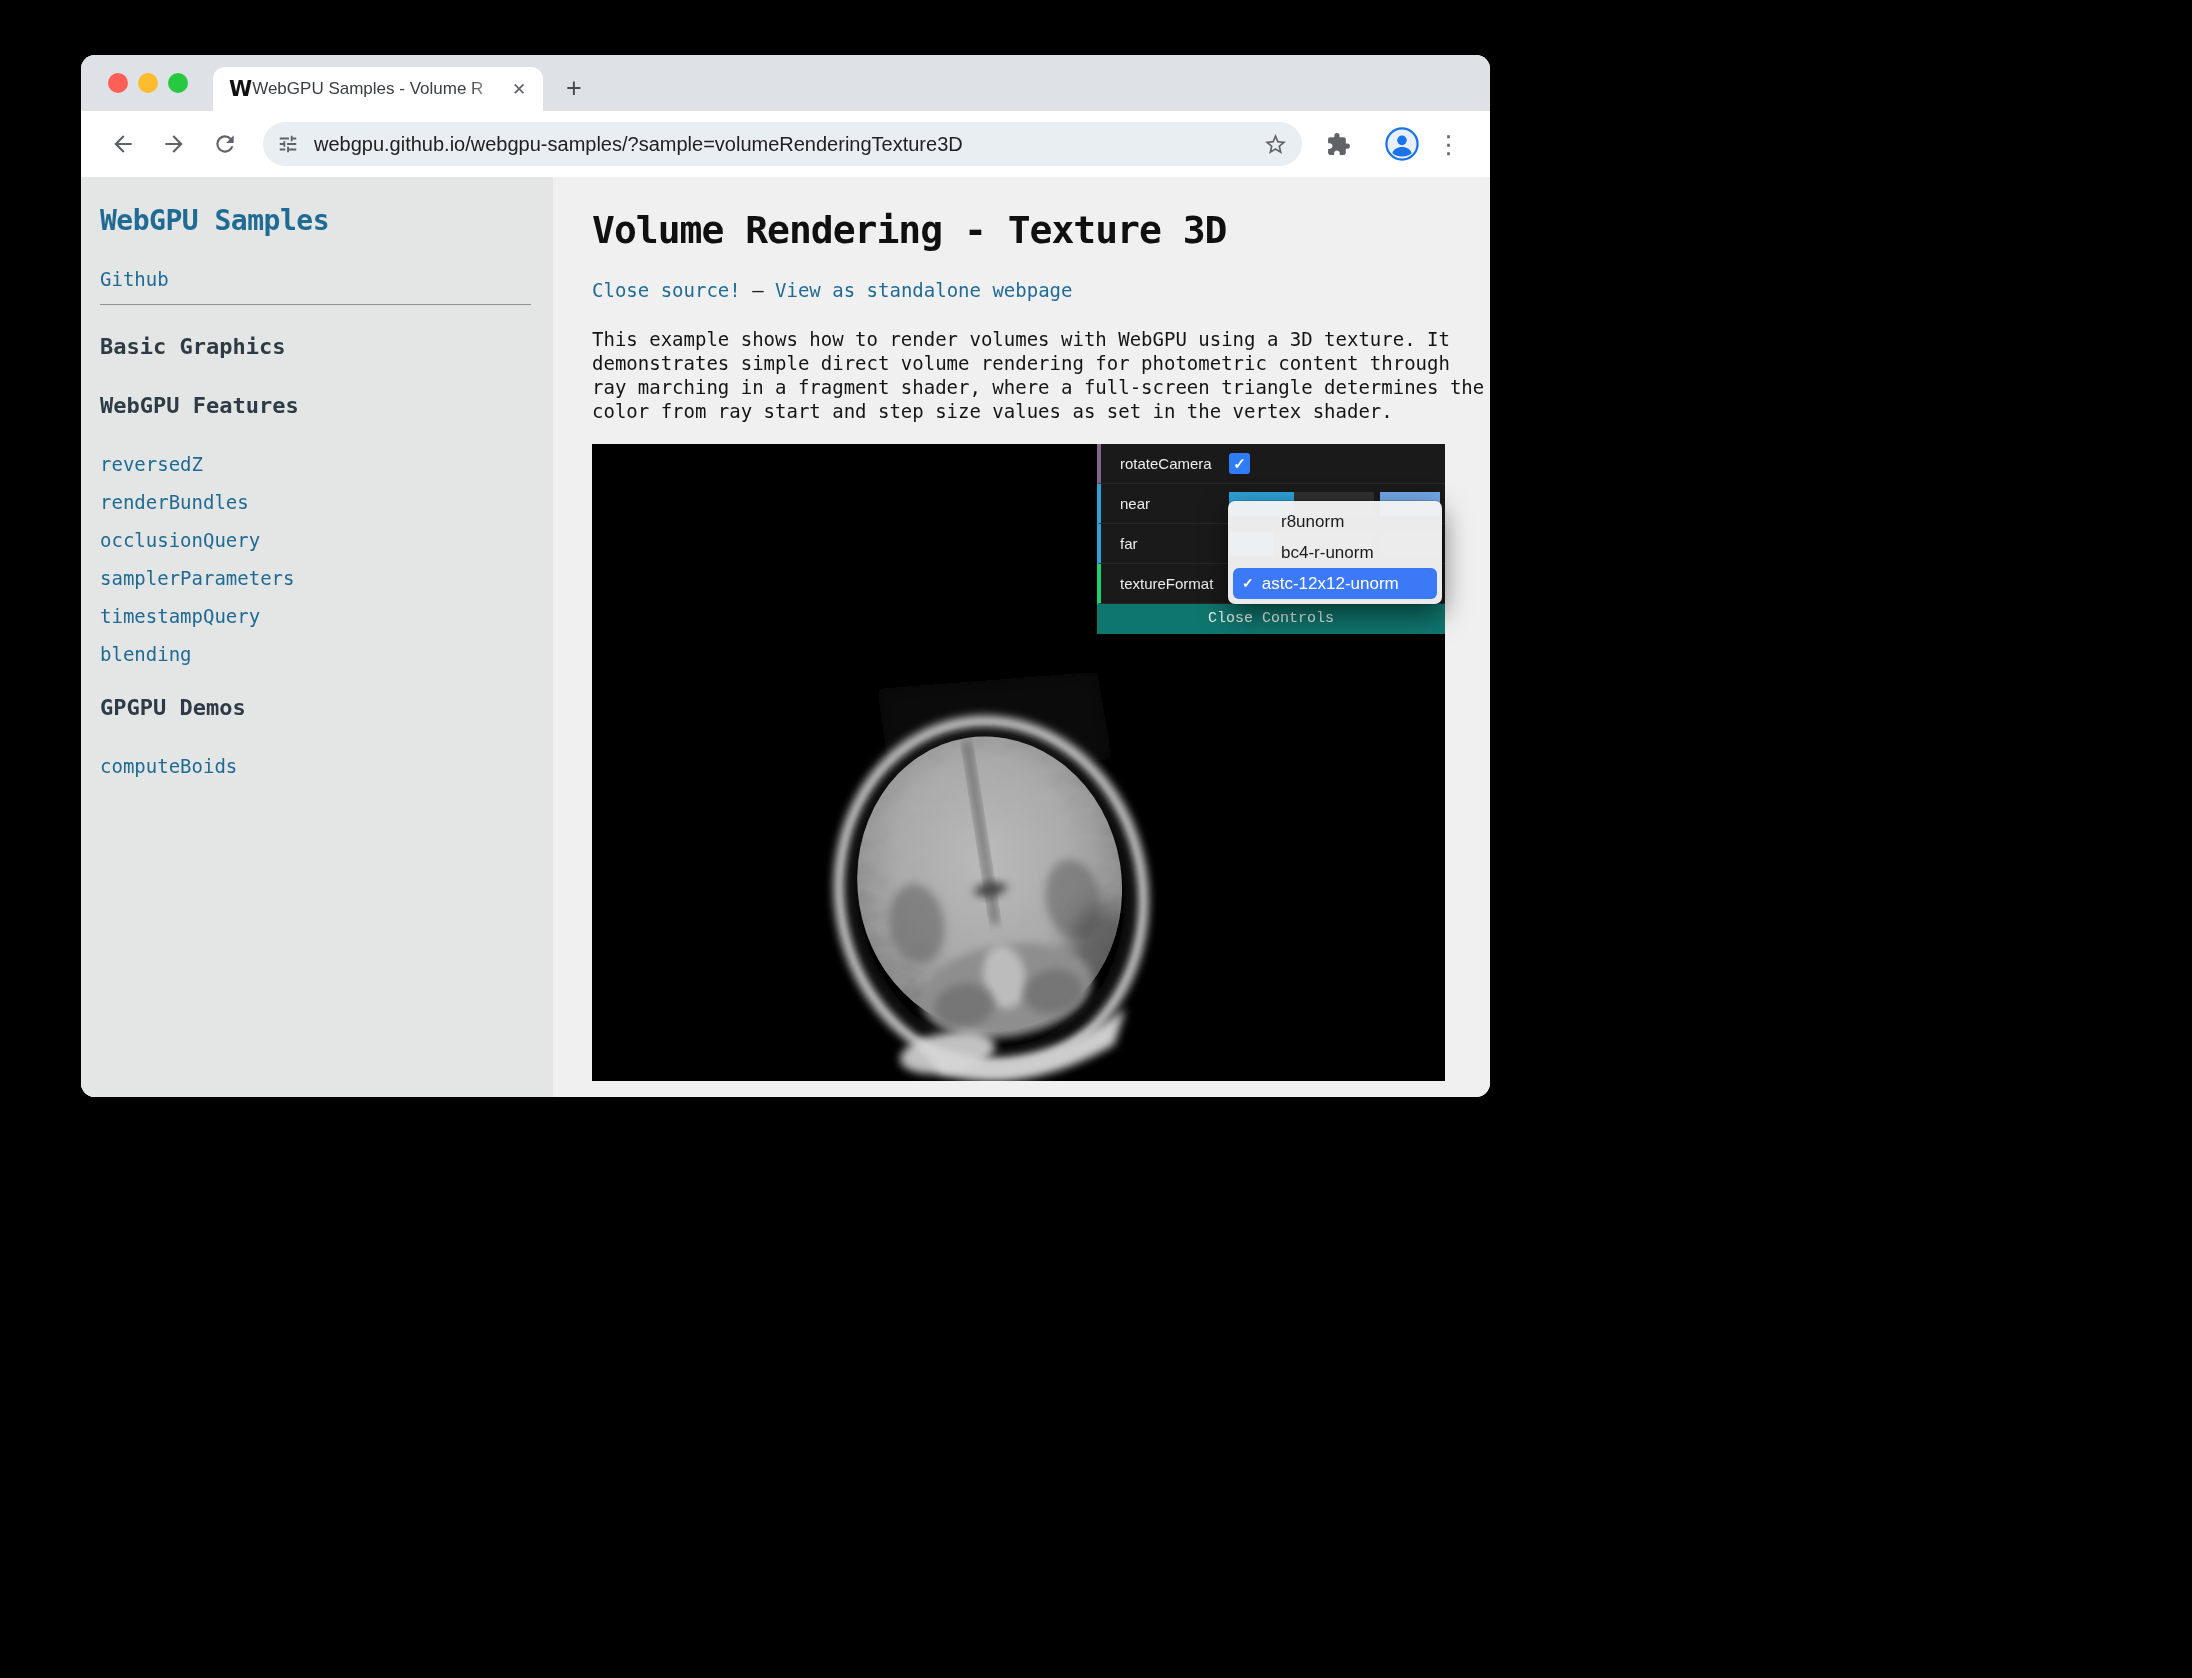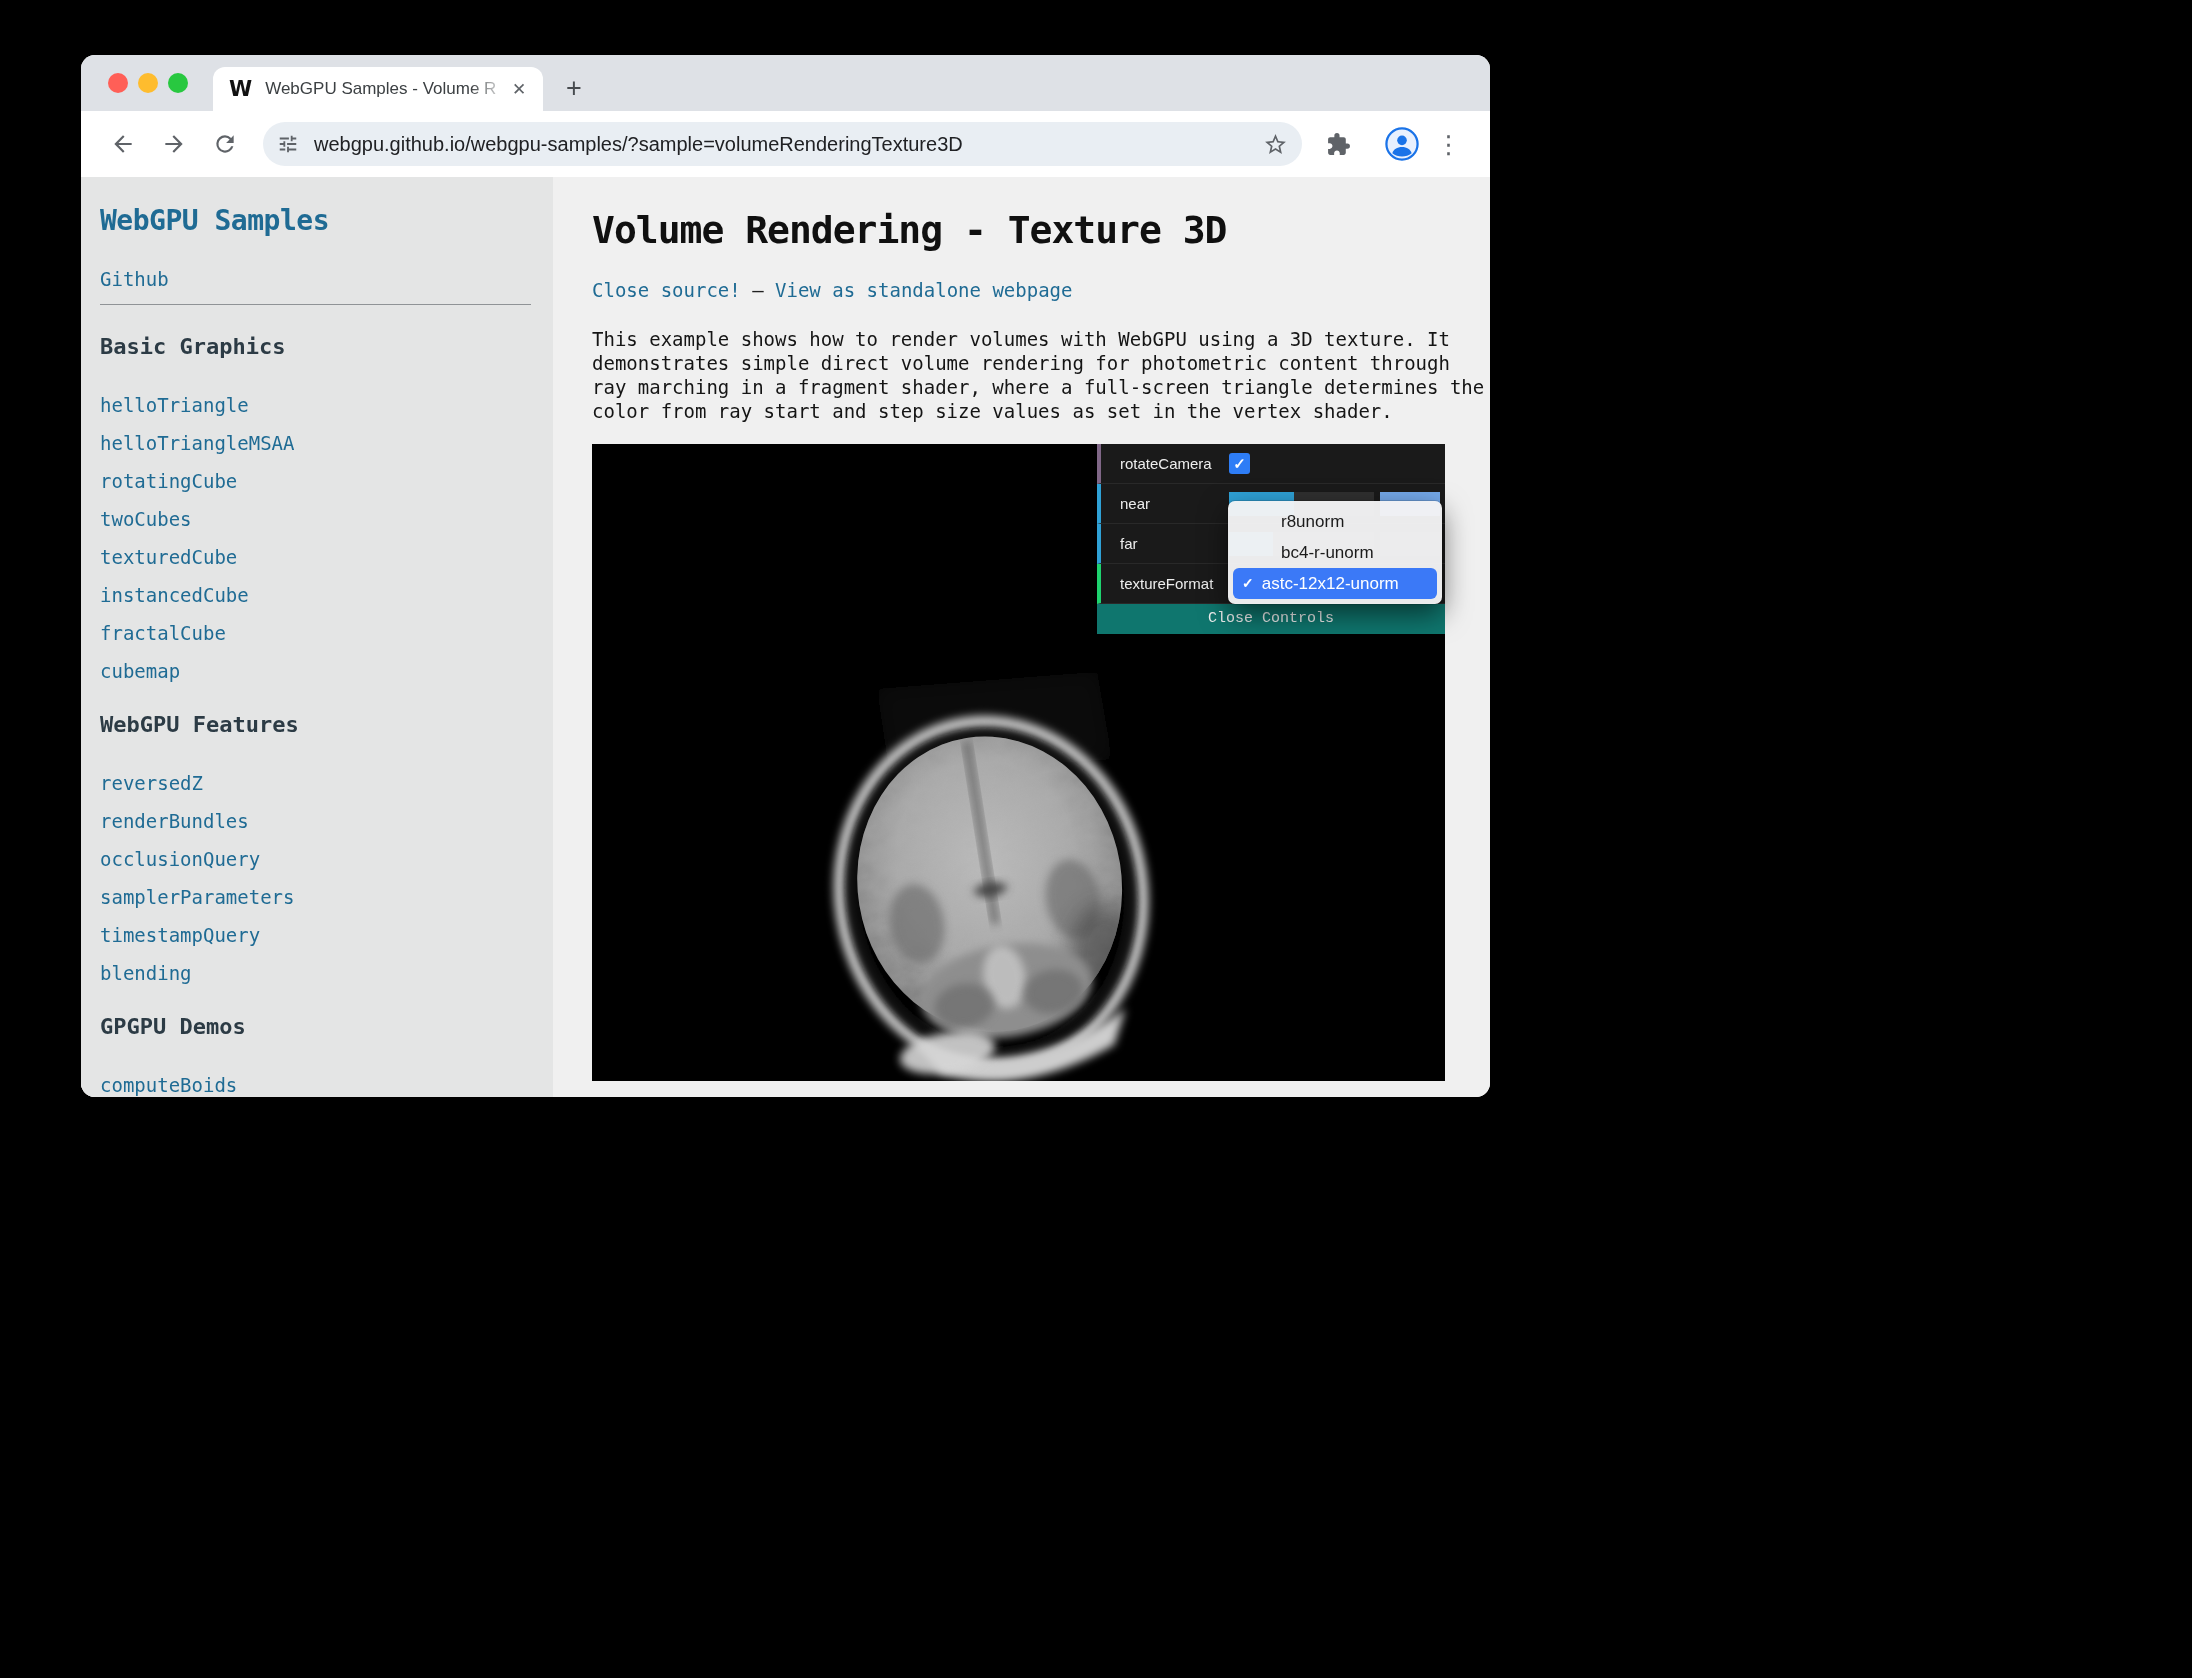--- a/index.html
+++ b/index.html
@@ -12,21 +12,21 @@
             border-radius:14px; overflow:hidden; background:#fff; }
 
   
   .tabstrip { position:relative; height:56px; background:#dee1e6; }
   .traffic { position:absolute; top:18px; left:27px; display:flex; gap:10px; }
   .light { width:20px; height:20px; border-radius:50%; }
   .light.red { background:#ff5f57; } .light.yellow { background:#febc2e; } .light.green { background:#28c840; }
   .tab { position:absolute; left:132px; bottom:0; width:330px; height:44px; background:#fff;
          border-radius:12px 12px 0 0; display:flex; align-items:center; padding:0 12px 0 16px; }
   .favicon { font:800 21px "DejaVu Sans", sans-serif; color:#111; flex:none; }
-  .tab-title { margin-left:13px; font-size:17px; color:#3c4043; white-space:nowrap; overflow:hidden; flex:1;
+  .tab-title { font-size:17px; color:#3c4043; white-space:nowrap; overflow:hidden; flex:1;
                -webkit-mask-image:linear-gradient(90deg,#000 85%,transparent); }
   .tab-close { flex:none; width:24px; height:24px; font-size:17px; color:#5f6368;
                display:flex; align-items:center; justify-content:center; border-radius:50%; }
   .newtab { position:absolute; left:478px; bottom:8px; width:30px; height:30px; font-size:27px; color:#474b4f;
             display:flex; align-items:center; justify-content:center; }
 
   
   .toolbar { height:66px; background:#fff; display:flex; align-items:center; padding:0 29px; }
   .icon-btn { width:26px; height:26px; margin-right:25px; flex:none; }
   .icon-btn svg { width:26px; height:26px; fill:#5f6368; }
@@ -158,30 +158,20 @@
     </div>
 
     <div class="page">
 
       <nav class="sidebar">
         <div class="side-title">WebGPU Samples</div>
         <a class="github-link">Github</a>
         <hr class="side-hr">
 
         <div class="side-heading">Basic Graphics</div>
-        <ul class="side-list">
-          <li><a>helloTriangle</a></li>
-          <li><a>helloTriangleMSAA</a></li>
-          <li><a>rotatingCube</a></li>
-          <li><a>twoCubes</a></li>
-          <li><a>texturedCube</a></li>
-          <li><a>instancedCube</a></li>
-          <li><a>fractalCube</a></li>
-          <li><a>cubemap</a></li>
-        </ul>
 
         <div class="side-heading">WebGPU Features</div>
         <ul class="side-list">
           <li><a>reversedZ</a></li>
           <li><a>renderBundles</a></li>
           <li><a>occlusionQuery</a></li>
           <li><a>samplerParameters</a></li>
           <li><a>timestampQuery</a></li>
           <li><a>blending</a></li>
         </ul>

